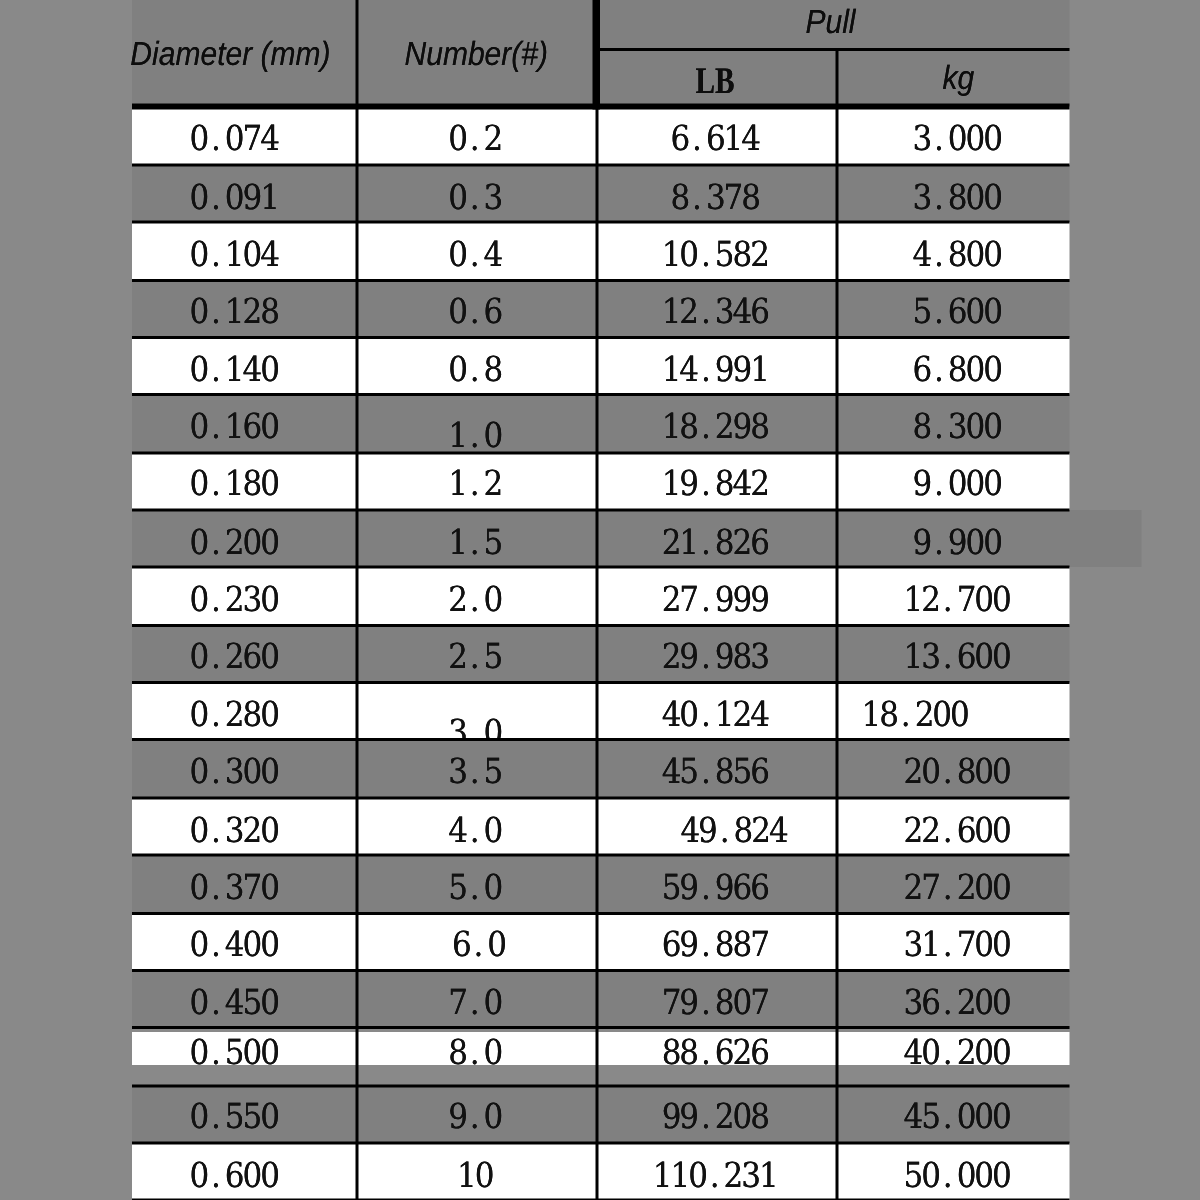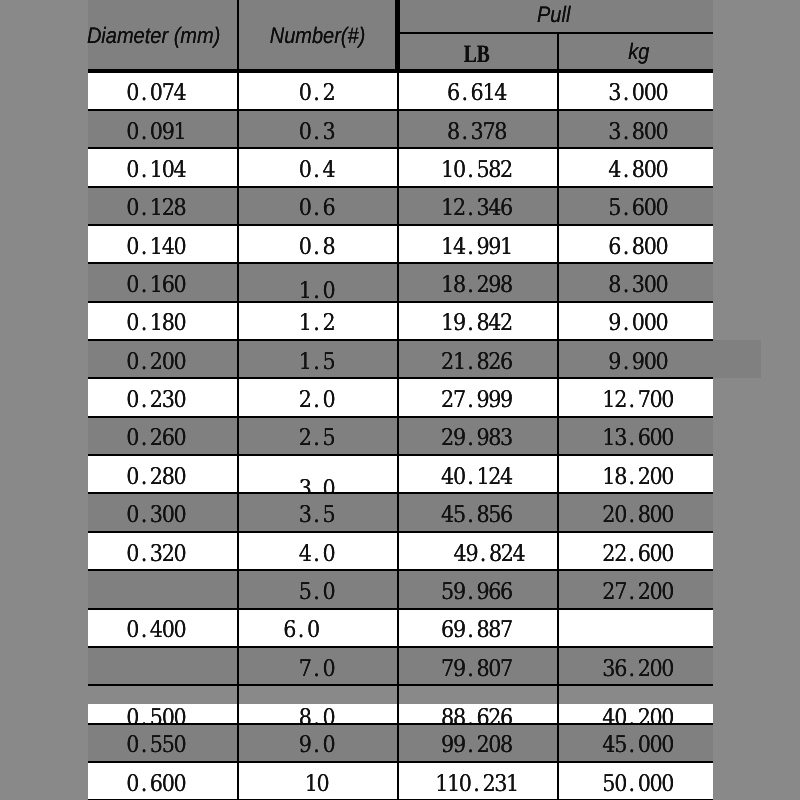--- a/index.html
+++ b/index.html
@@ -166,50 +166,53 @@
         <div class="drow alt" style="left: 88px; top: 416.73px; width: 625px; height: 38.37px;">
           <div class="dcell" style="left: -7px; width: 149.5px; top: 2.6px; bottom: -2.6px;"><span class="num"><span class="ch">0</span><span class="ch">.</span><span class="ch">2</span><span class="ch">6</span><span class="ch">0</span></span></div>
           <div class="dcell" style="left: 148.5px; width: 160px; top: 2.6px; bottom: -2.6px;"><span class="num"><span class="ch">2</span><span class="ch">.</span><span class="ch">5</span></span></div>
           <div class="dcell" style="left: 308.5px; width: 160px; top: 2.6px; bottom: -2.6px;"><span class="num"><span class="ch">2</span><span class="ch">9</span><span class="ch">.</span><span class="ch">9</span><span class="ch">8</span><span class="ch">3</span></span></div>
           <div class="dcell" style="left: 472px; width: 155.5px; top: 2.6px; bottom: -2.6px;"><span class="num"><span class="ch">1</span><span class="ch">3</span><span class="ch">.</span><span class="ch">6</span><span class="ch">0</span><span class="ch">0</span></span></div>
         </div>
         <div class="drow plain" style="left: 88px; top: 455.1px; width: 625px; height: 38.37px;">
           <div class="dcell" style="left: -7px; width: 149.5px; top: 2.6px; bottom: -2.6px;"><span class="num"><span class="ch">0</span><span class="ch">.</span><span class="ch">2</span><span class="ch">8</span><span class="ch">0</span></span></div>
           <div class="dcell" style="left: 148.5px; width: 160px; top: 2.6px; bottom: -2.6px; margin-top: 24px;"><span class="num"><span class="ch">3</span><span class="ch">.</span><span class="ch">0</span></span></div>
           <div class="dcell" style="left: 308.5px; width: 160px; top: 2.6px; bottom: -2.6px;"><span class="num"><span class="ch">4</span><span class="ch">0</span><span class="ch">.</span><span class="ch">1</span><span class="ch">2</span><span class="ch">4</span></span></div>
-          <div class="dcell" style="left: 472px; width: 155.5px; top: 2.6px; bottom: -2.6px;"><span class="num"><span class="ch">1</span><span class="ch">8</span><span class="ch">.</span><span class="ch">2</span><span class="ch">0</span><span class="ch">0</span></span></div>
+          <div class="dcell" style="left: 444px; width: 155.5px; top: 2.6px; bottom: -2.6px;"><span class="num"><span class="ch">1</span><span class="ch">8</span><span class="ch">.</span><span class="ch">2</span><span class="ch">0</span><span class="ch">0</span></span></div>
         </div>
         <div class="drow alt" style="left: 88px; top: 493.47px; width: 625px; height: 38.37px;">
           <div class="dcell" style="left: -7px; width: 149.5px; top: 2.6px; bottom: -2.6px;"><span class="num"><span class="ch">0</span><span class="ch">.</span><span class="ch">3</span><span class="ch">0</span><span class="ch">0</span></span></div>
           <div class="dcell" style="left: 148.5px; width: 160px; top: 2.6px; bottom: -2.6px;"><span class="num"><span class="ch">3</span><span class="ch">.</span><span class="ch">5</span></span></div>
           <div class="dcell" style="left: 308.5px; width: 160px; top: 2.6px; bottom: -2.6px;"><span class="num"><span class="ch">4</span><span class="ch">5</span><span class="ch">.</span><span class="ch">8</span><span class="ch">5</span><span class="ch">6</span></span></div>
           <div class="dcell" style="left: 472px; width: 155.5px; top: 2.6px; bottom: -2.6px;"><span class="num"><span class="ch">2</span><span class="ch">0</span><span class="ch">.</span><span class="ch">8</span><span class="ch">0</span><span class="ch">0</span></span></div>
         </div>
         <div class="drow plain" style="left: 88px; top: 531.84px; width: 625px; height: 38.37px;">
           <div class="dcell" style="left: -7px; width: 149.5px; top: 2.6px; bottom: -2.6px;"><span class="num"><span class="ch">0</span><span class="ch">.</span><span class="ch">3</span><span class="ch">2</span><span class="ch">0</span></span></div>
           <div class="dcell" style="left: 148.5px; width: 160px; top: 2.6px; bottom: -2.6px;"><span class="num"><span class="ch">4</span><span class="ch">.</span><span class="ch">0</span></span></div>
           <div class="dcell" style="left: 321px; width: 160px; top: 2.6px; bottom: -2.6px;"><span class="num"><span class="ch">4</span><span class="ch">9</span><span class="ch">.</span><span class="ch">8</span><span class="ch">2</span><span class="ch">4</span></span></div>
           <div class="dcell" style="left: 472px; width: 155.5px; top: 2.6px; bottom: -2.6px;"><span class="num"><span class="ch">2</span><span class="ch">2</span><span class="ch">.</span><span class="ch">6</span><span class="ch">0</span><span class="ch">0</span></span></div>
         </div>
         <div class="drow alt" style="left: 88px; top: 570.21px; width: 625px; height: 38.37px;">
+          <div class="dcell" style="left: -7px; width: 149.5px; top: 2.6px; bottom: -2.6px;"><span class="num"><span class="ch">0</span><span class="ch">.</span><span class="ch">3</span><span class="ch">7</span><span class="ch">0</span></span></div>
           <div class="dcell" style="left: 148.5px; width: 160px; top: 2.6px; bottom: -2.6px;"><span class="num"><span class="ch">5</span><span class="ch">.</span><span class="ch">0</span></span></div>
           <div class="dcell" style="left: 308.5px; width: 160px; top: 2.6px; bottom: -2.6px;"><span class="num"><span class="ch">5</span><span class="ch">9</span><span class="ch">.</span><span class="ch">9</span><span class="ch">6</span><span class="ch">6</span></span></div>
           <div class="dcell" style="left: 472px; width: 155.5px; top: 2.6px; bottom: -2.6px;"><span class="num"><span class="ch">2</span><span class="ch">7</span><span class="ch">.</span><span class="ch">2</span><span class="ch">0</span><span class="ch">0</span></span></div>
         </div>
         <div class="drow plain" style="left: 88px; top: 608.58px; width: 625px; height: 38.37px;">
           <div class="dcell" style="left: -7px; width: 149.5px; top: 2.6px; bottom: -2.6px;"><span class="num"><span class="ch">0</span><span class="ch">.</span><span class="ch">4</span><span class="ch">0</span><span class="ch">0</span></span></div>
-          <div class="dcell" style="left: 133px; width: 160px; top: 2.6px; bottom: -2.6px;"><span class="num"><span class="ch">6</span><span class="ch">.</span><span class="ch">0</span></span></div>
+          <div class="dcell" style="left: 151px; width: 160px; top: 2.6px; bottom: -2.6px;"><span class="num"><span class="ch">6</span><span class="ch">.</span><span class="ch">0</span></span></div>
           <div class="dcell" style="left: 308.5px; width: 160px; top: 2.6px; bottom: -2.6px;"><span class="num"><span class="ch">6</span><span class="ch">9</span><span class="ch">.</span><span class="ch">8</span><span class="ch">8</span><span class="ch">7</span></span></div>
+          <div class="dcell" style="left: 472px; width: 155.5px; top: 2.6px; bottom: -2.6px;"><span class="num"><span class="ch">3</span><span class="ch">1</span><span class="ch">.</span><span class="ch">7</span><span class="ch">0</span><span class="ch">0</span></span></div>
         </div>
         <div class="drow alt" style="left: 88px; top: 646.95px; width: 625px; height: 38.37px;">
+          <div class="dcell" style="left: -7px; width: 149.5px; top: 2.6px; bottom: -2.6px;"><span class="num"><span class="ch">0</span><span class="ch">.</span><span class="ch">4</span><span class="ch">5</span><span class="ch">0</span></span></div>
           <div class="dcell" style="left: 148.5px; width: 160px; top: 2.6px; bottom: -2.6px;"><span class="num"><span class="ch">7</span><span class="ch">.</span><span class="ch">0</span></span></div>
           <div class="dcell" style="left: 308.5px; width: 160px; top: 2.6px; bottom: -2.6px;"><span class="num"><span class="ch">7</span><span class="ch">9</span><span class="ch">.</span><span class="ch">8</span><span class="ch">0</span><span class="ch">7</span></span></div>
           <div class="dcell" style="left: 472px; width: 155.5px; top: 2.6px; bottom: -2.6px;"><span class="num"><span class="ch">3</span><span class="ch">6</span><span class="ch">.</span><span class="ch">2</span><span class="ch">0</span><span class="ch">0</span></span></div>
         </div>
-        <div class="drow plain" style="left: 88px; top: 704px; width: 625px; height: 22px;">
+        <div class="drow plain" style="left: 88px; top: 688px; width: 625px; height: 22px;">
           <div class="dcell" style="left: -7px; width: 149.5px; top: 2.6px; bottom: -2.6px;"><span class="num"><span class="ch">0</span><span class="ch">.</span><span class="ch">5</span><span class="ch">0</span><span class="ch">0</span></span></div>
           <div class="dcell" style="left: 148.5px; width: 160px; top: 2.6px; bottom: -2.6px;"><span class="num"><span class="ch">8</span><span class="ch">.</span><span class="ch">0</span></span></div>
           <div class="dcell" style="left: 308.5px; width: 160px; top: 2.6px; bottom: -2.6px;"><span class="num"><span class="ch">8</span><span class="ch">8</span><span class="ch">.</span><span class="ch">6</span><span class="ch">2</span><span class="ch">6</span></span></div>
           <div class="dcell" style="left: 472px; width: 155.5px; top: 2.6px; bottom: -2.6px;"><span class="num"><span class="ch">4</span><span class="ch">0</span><span class="ch">.</span><span class="ch">2</span><span class="ch">0</span><span class="ch">0</span></span></div>
         </div>
         <div class="drow alt" style="left: 88px; top: 723.69px; width: 625px; height: 38.37px;">
           <div class="dcell" style="left: -7px; width: 149.5px; top: 2.6px; bottom: -2.6px;"><span class="num"><span class="ch">0</span><span class="ch">.</span><span class="ch">5</span><span class="ch">5</span><span class="ch">0</span></span></div>
           <div class="dcell" style="left: 148.5px; width: 160px; top: 2.6px; bottom: -2.6px;"><span class="num"><span class="ch">9</span><span class="ch">.</span><span class="ch">0</span></span></div>
           <div class="dcell" style="left: 308.5px; width: 160px; top: 2.6px; bottom: -2.6px;"><span class="num"><span class="ch">9</span><span class="ch">9</span><span class="ch">.</span><span class="ch">2</span><span class="ch">0</span><span class="ch">8</span></span></div>
           <div class="dcell" style="left: 472px; width: 155.5px; top: 2.6px; bottom: -2.6px;"><span class="num"><span class="ch">4</span><span class="ch">5</span><span class="ch">.</span><span class="ch">0</span><span class="ch">0</span><span class="ch">0</span></span></div>

